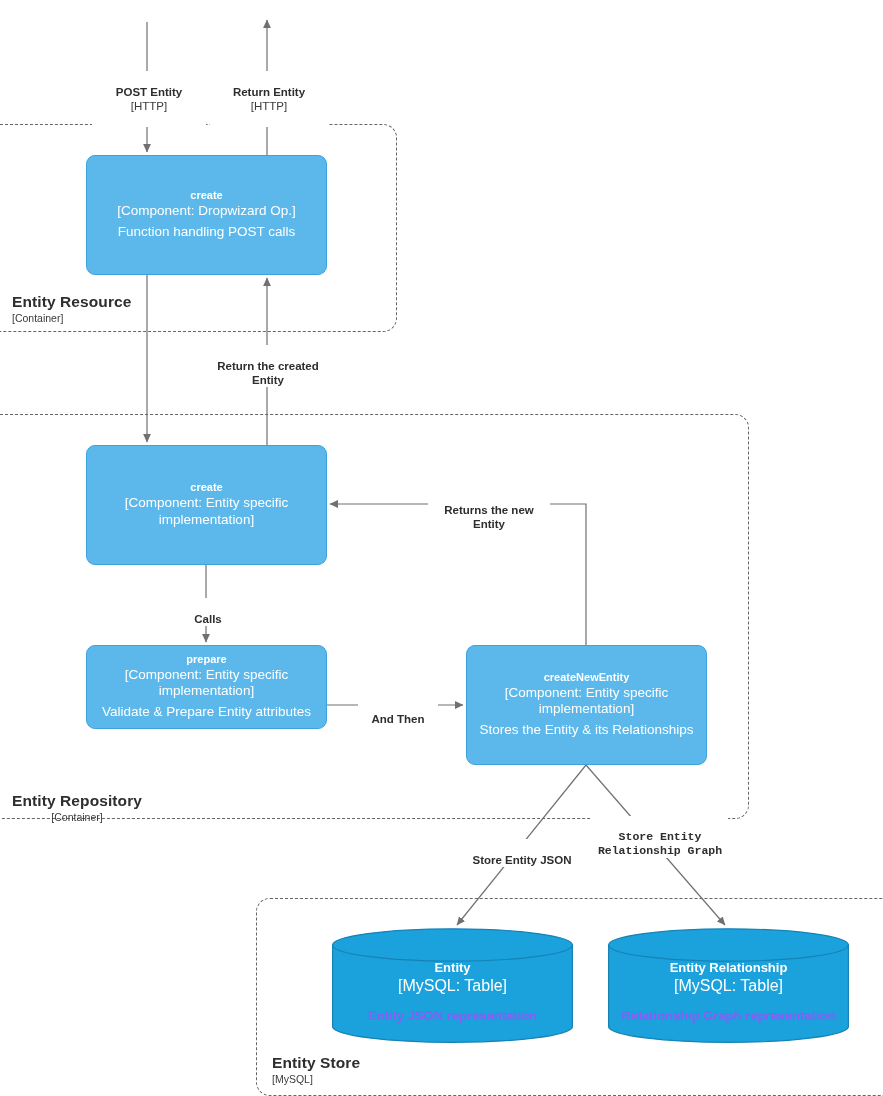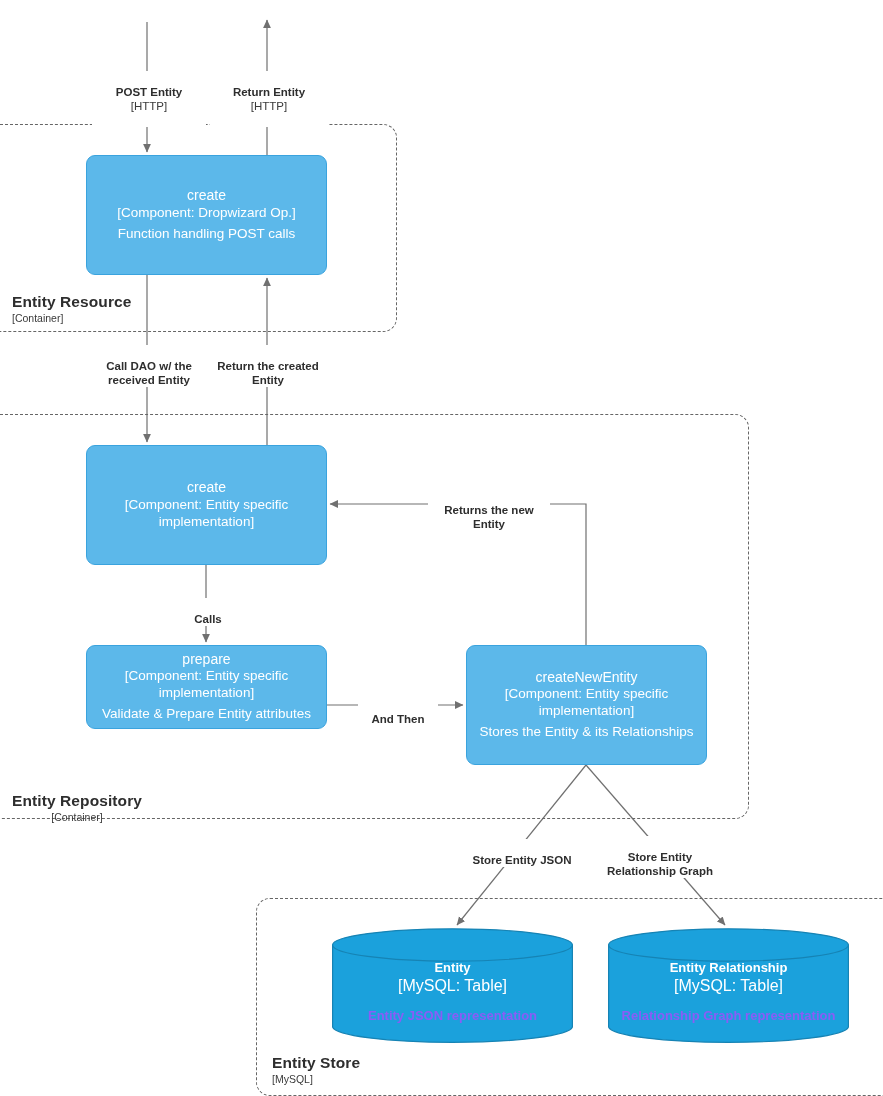--- a/index.html
+++ b/index.html
@@ -64,22 +64,22 @@
     border-radius: 9px;
     color: #ffffff;
     display: flex;
     flex-direction: column;
     align-items: center;
     justify-content: center;
     text-align: center;
     padding: 6px 8px;
   }
   .component .c-name {
-    font-size: 14px;
-    font-weight: normal;
+    font-size: 11px;
+    font-weight: bold;
     line-height: 1.25;
   }
   .component .c-tech {
     font-size: 13.5px;
     font-weight: normal;
     line-height: 1.25;
   }
   .component .c-desc {
     font-size: 13.5px;
     font-weight: normal;
@@ -252,24 +252,20 @@
   <div class="edge-label" style="left:92px; top:71px; width:110px;">
     <span>POST Entity</span>
     <span class="el-tech">[HTTP]</span>
   </div>
 
   <div class="edge-label" style="left:210px; top:71px; width:114px;">
     <span>Return Entity</span>
     <span class="el-tech">[HTTP]</span>
   </div>
 
-  <div class="edge-label" style="left:88px; top:345px; width:118px;">
-    <span>Call DAO w/ the
-received Entity</span>
-  </div>
 
   <div class="edge-label" style="left:200px; top:345px; width:132px;">
     <span>Return the created
 Entity</span>
   </div>
 
   <div class="edge-label" style="left:428px; top:489px; width:118px;">
     <span>Returns the new
 Entity</span>
   </div>
@@ -279,18 +275,18 @@
   </div>
 
   <div class="edge-label" style="left:358px; top:698px; width:76px;">
     <span>And Then</span>
   </div>
 
   <div class="edge-label" style="left:452px; top:839px; width:136px;">
     <span>Store Entity JSON</span>
   </div>
 
-  <div class="edge-label" style="left:592px; top:836px; width:132px;">
+  <div class="edge-label" style="left:592px; top:816px; width:132px;font-family:Liberation Mono, monospace;">
     <span>Store Entity
 Relationship Graph</span>
   </div>
 
 </div>
 
 </body></html>

